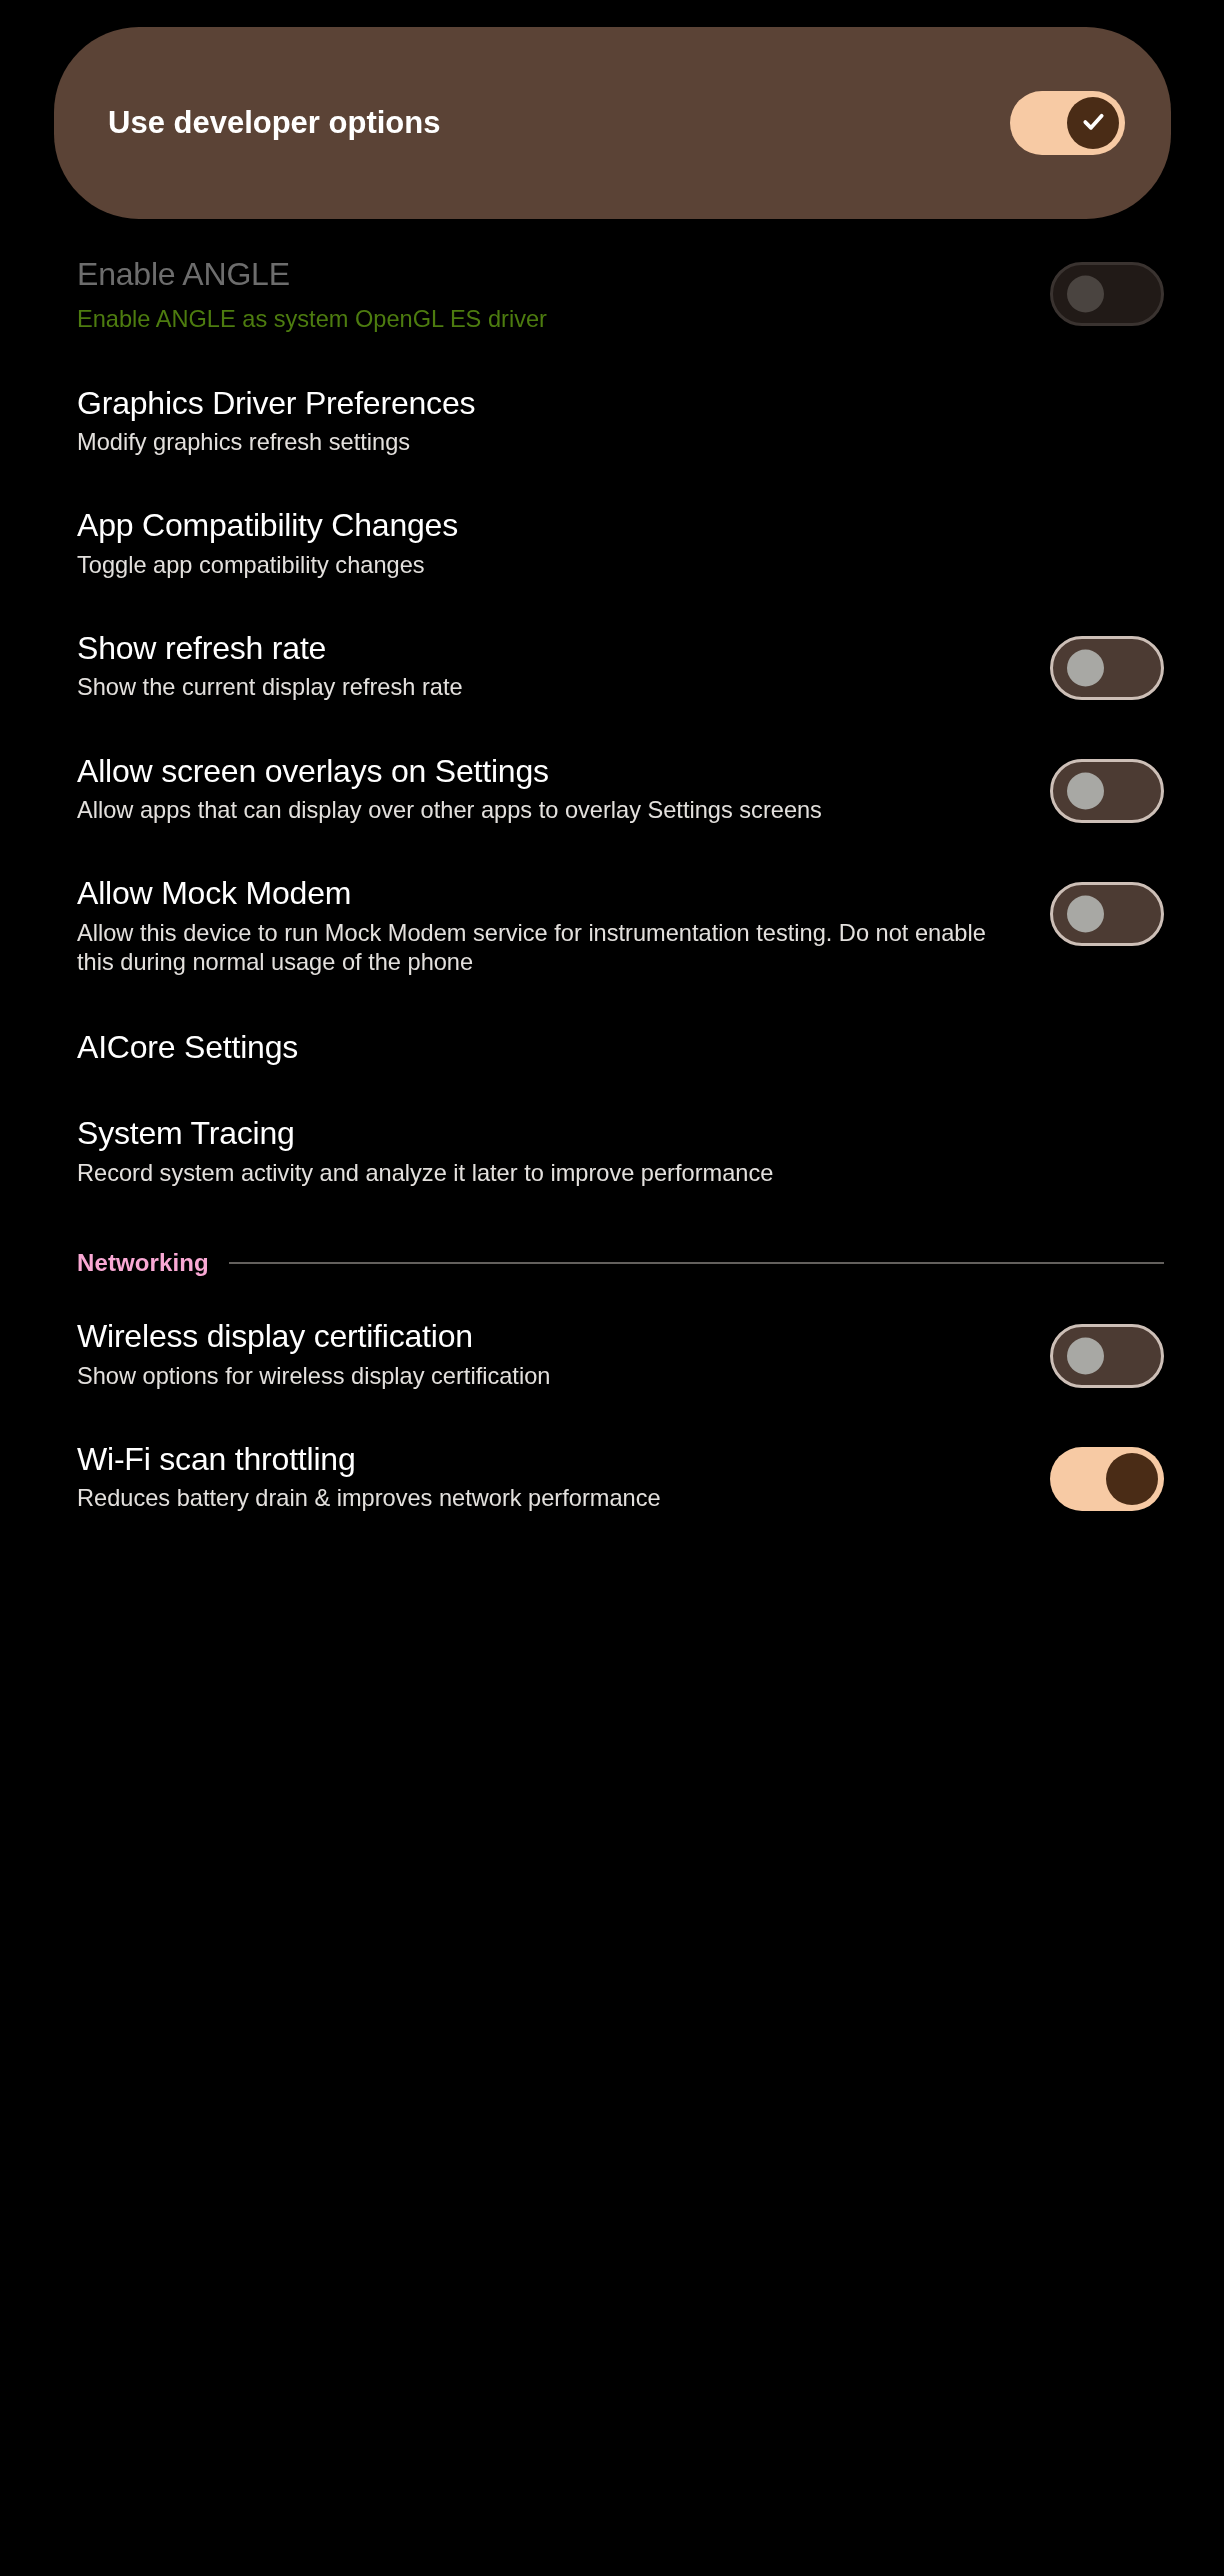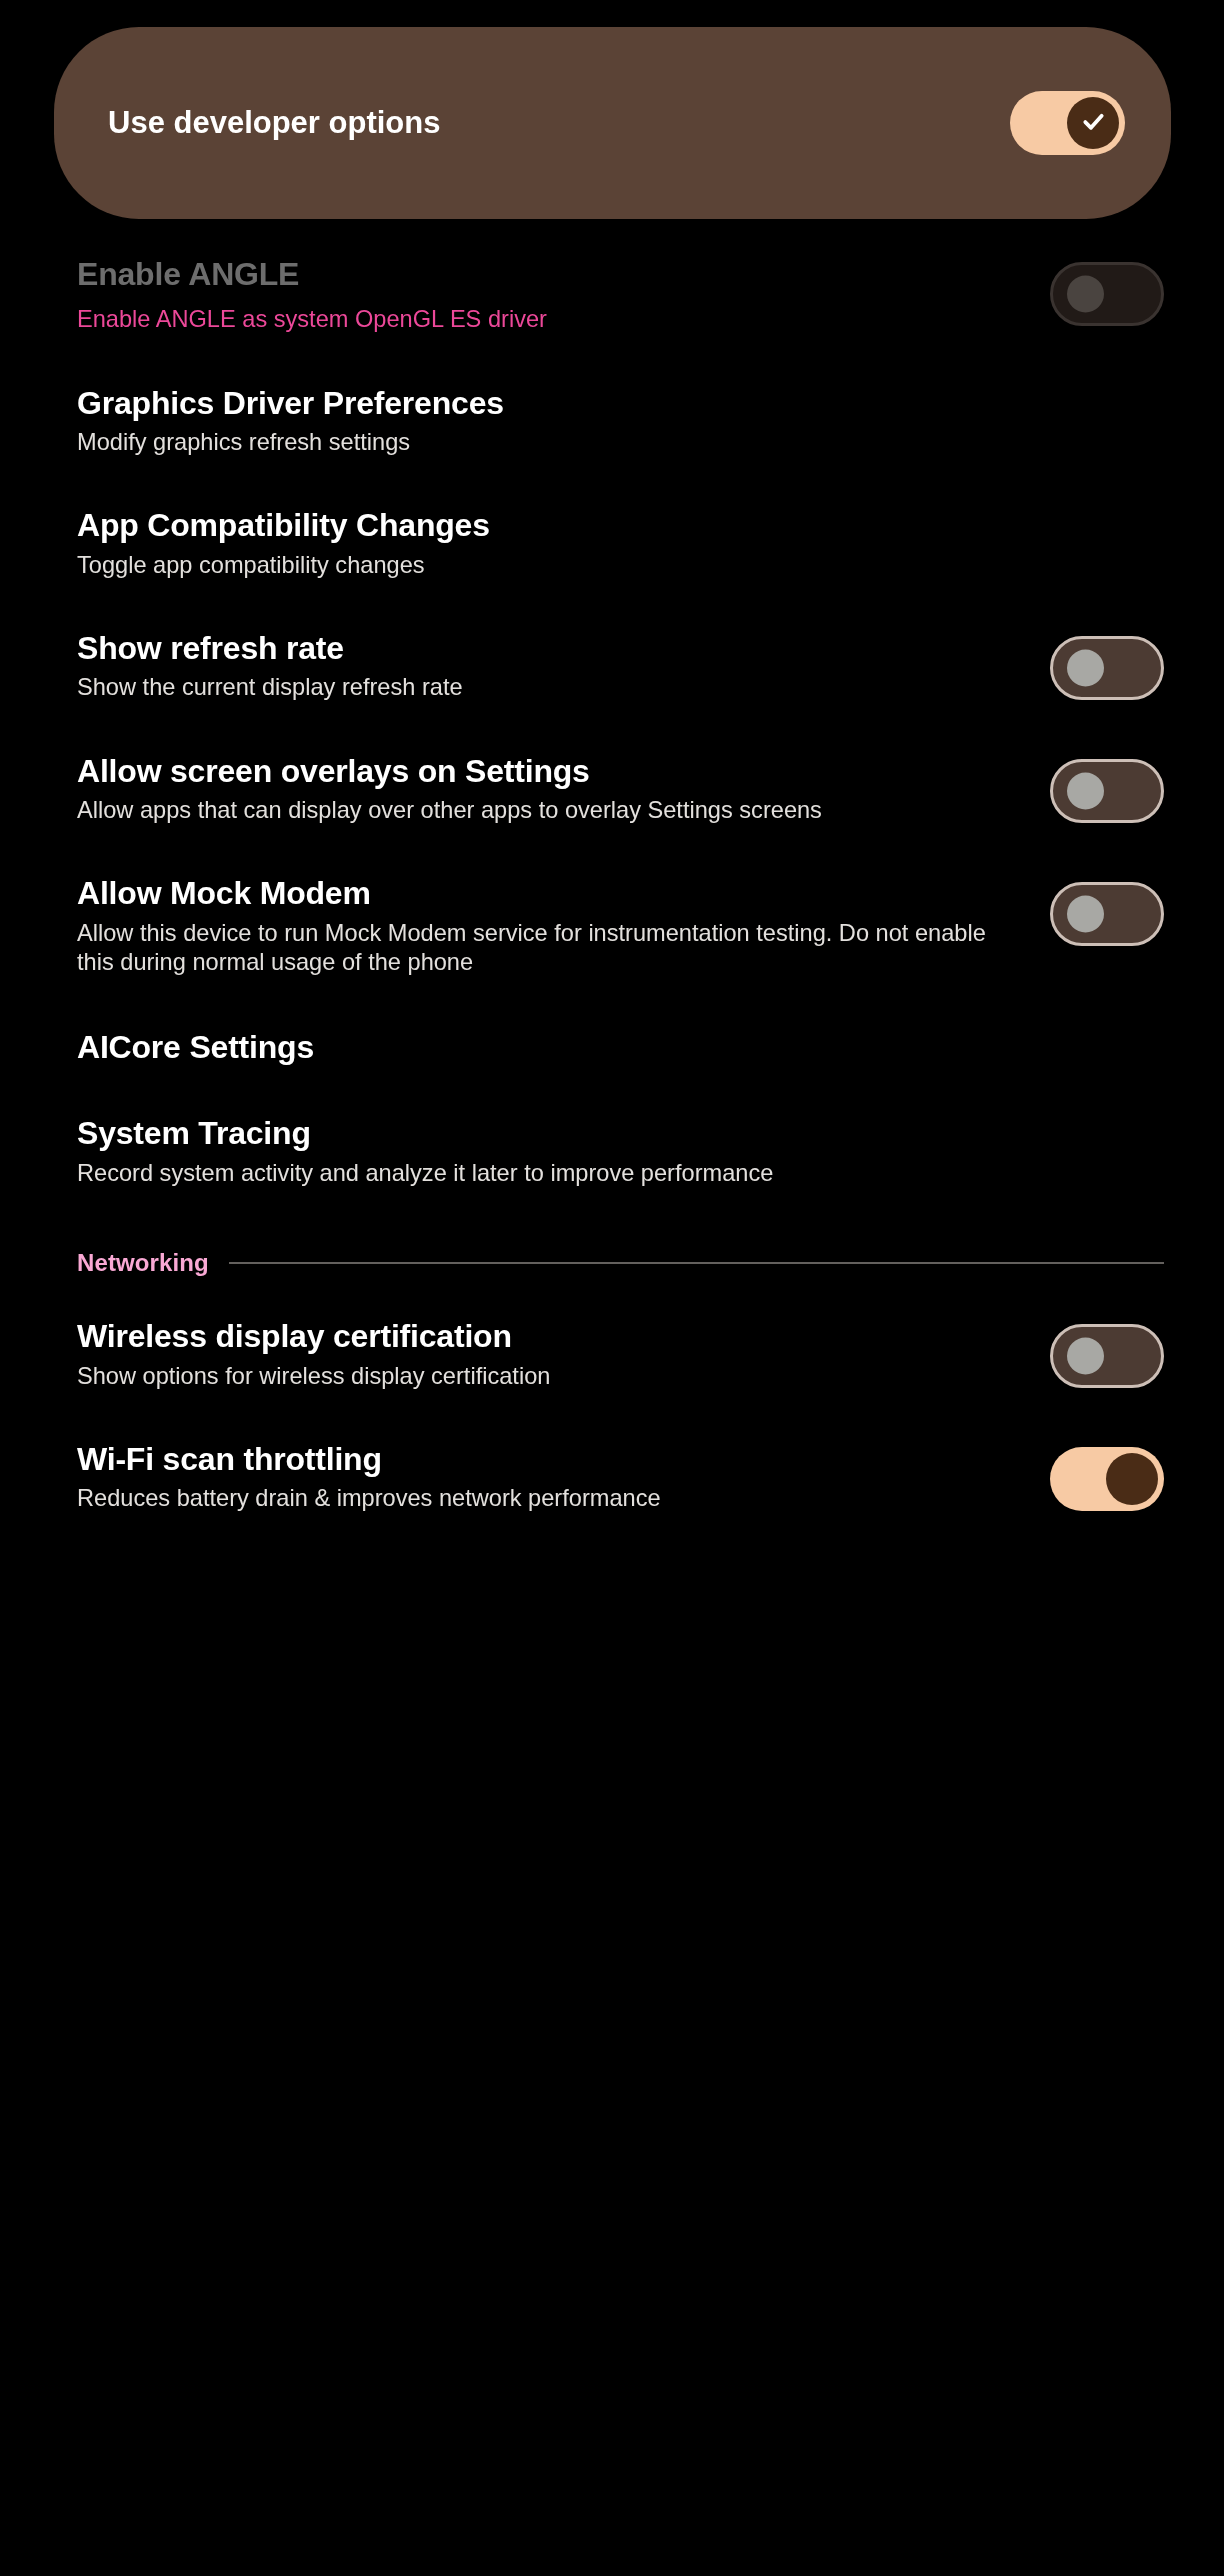--- a/index.html
+++ b/index.html
@@ -125,37 +125,37 @@
     cursor: pointer;
     min-height: 0;
   }
   .row-text {
     flex: 1 1 auto;
     padding-right: 25.5px;
     min-width: 0;
   }
   .row-title {
     font-size: 32px;
-    font-weight: bold;
+    font-weight: normal;
     color: #ffffff;
     line-height: 1.12;
     letter-spacing: -0.2px;
   }
   .row-sub {
     font-size: 23.6px;
     color: #e3e0dd;
     line-height: 1.25;
     margin-top: 6.4px;
     font-weight: normal;
   }
   .row.no-sub .row-title { line-height: 1.15; }
 
   
   .row.disabled .row-title { color: #6d6d6d; }
-  .row.disabled .row-sub { color: #ec4899; margin-top: 12px; }
+  .row.disabled .row-sub { color: #4d7c0f; margin-top: 12px; }
 
   
   .toggle {
     flex: 0 0 auto;
     width: 114px;
     height: 64px;
     border-radius: 32px;
     background: #4c3b33;
     border: 3.2px solid #cdbfb7;
     box-sizing: border-box;

